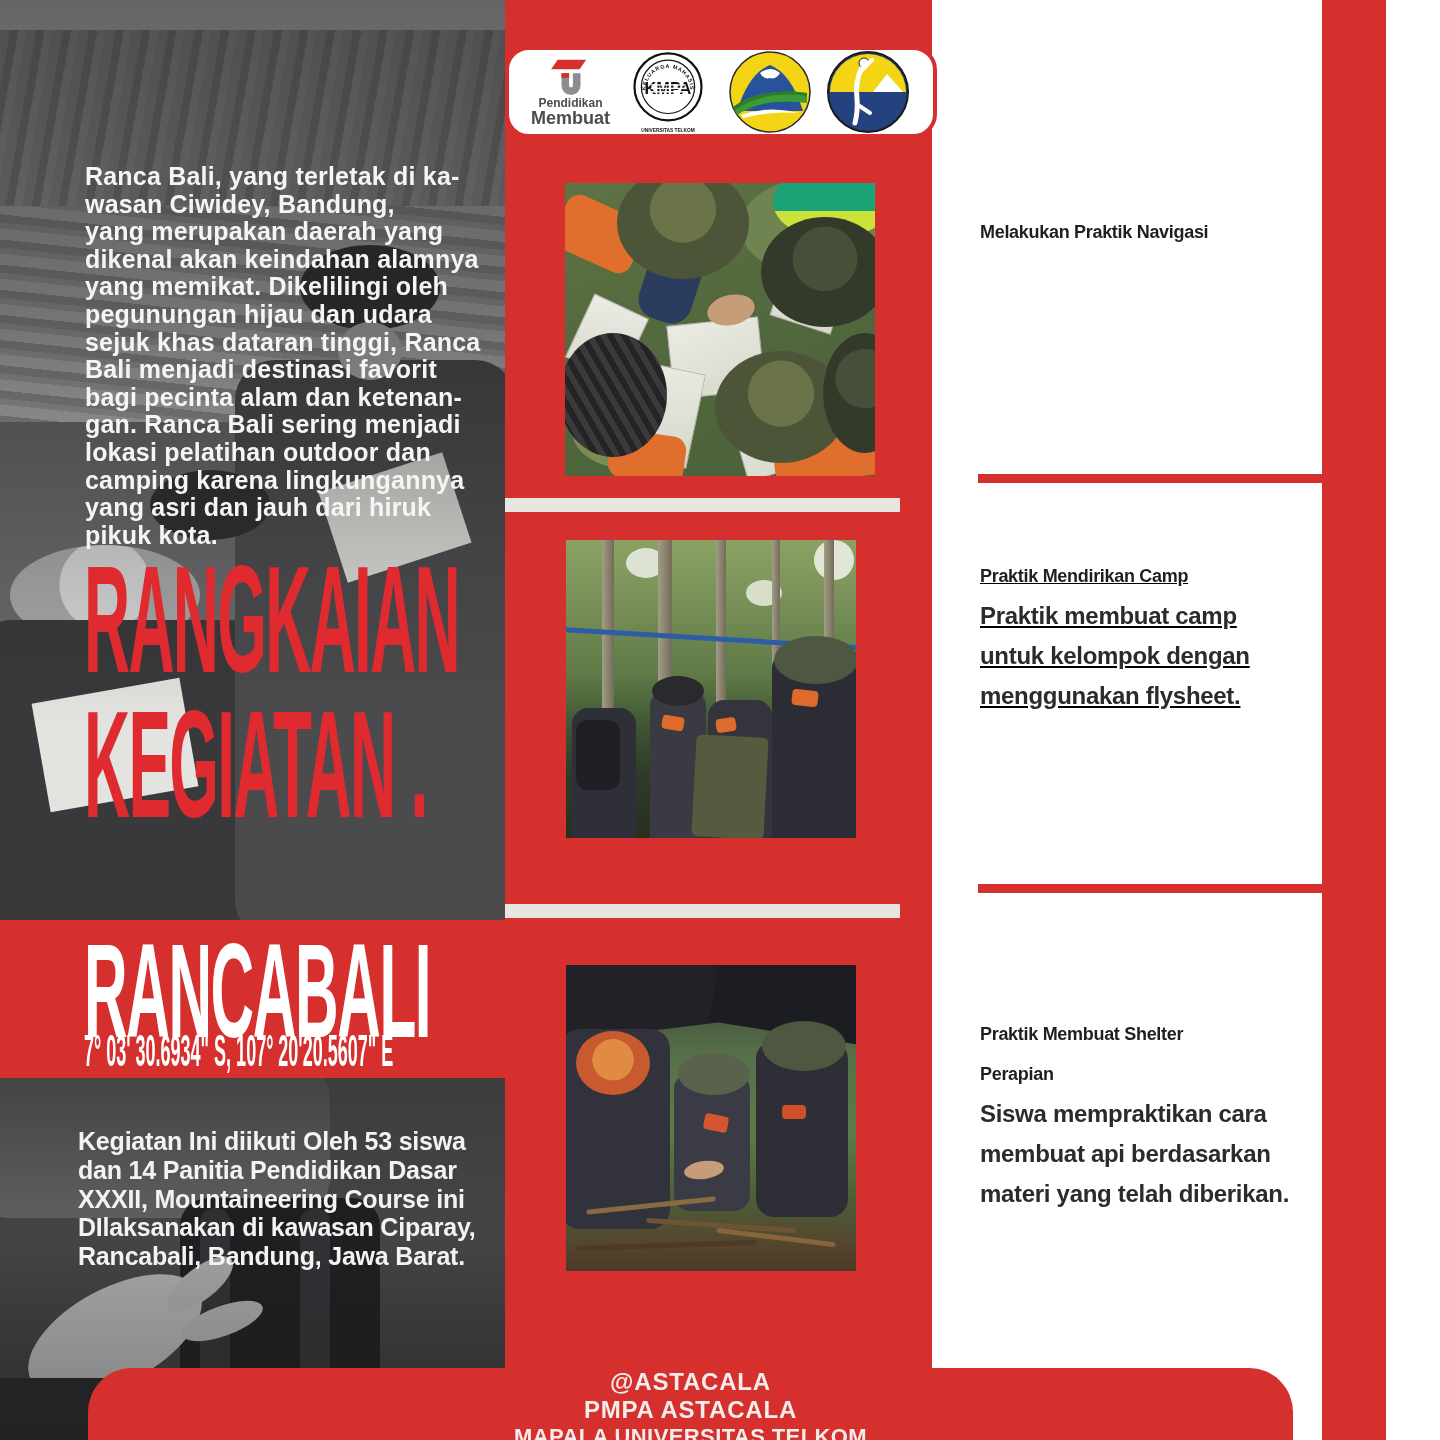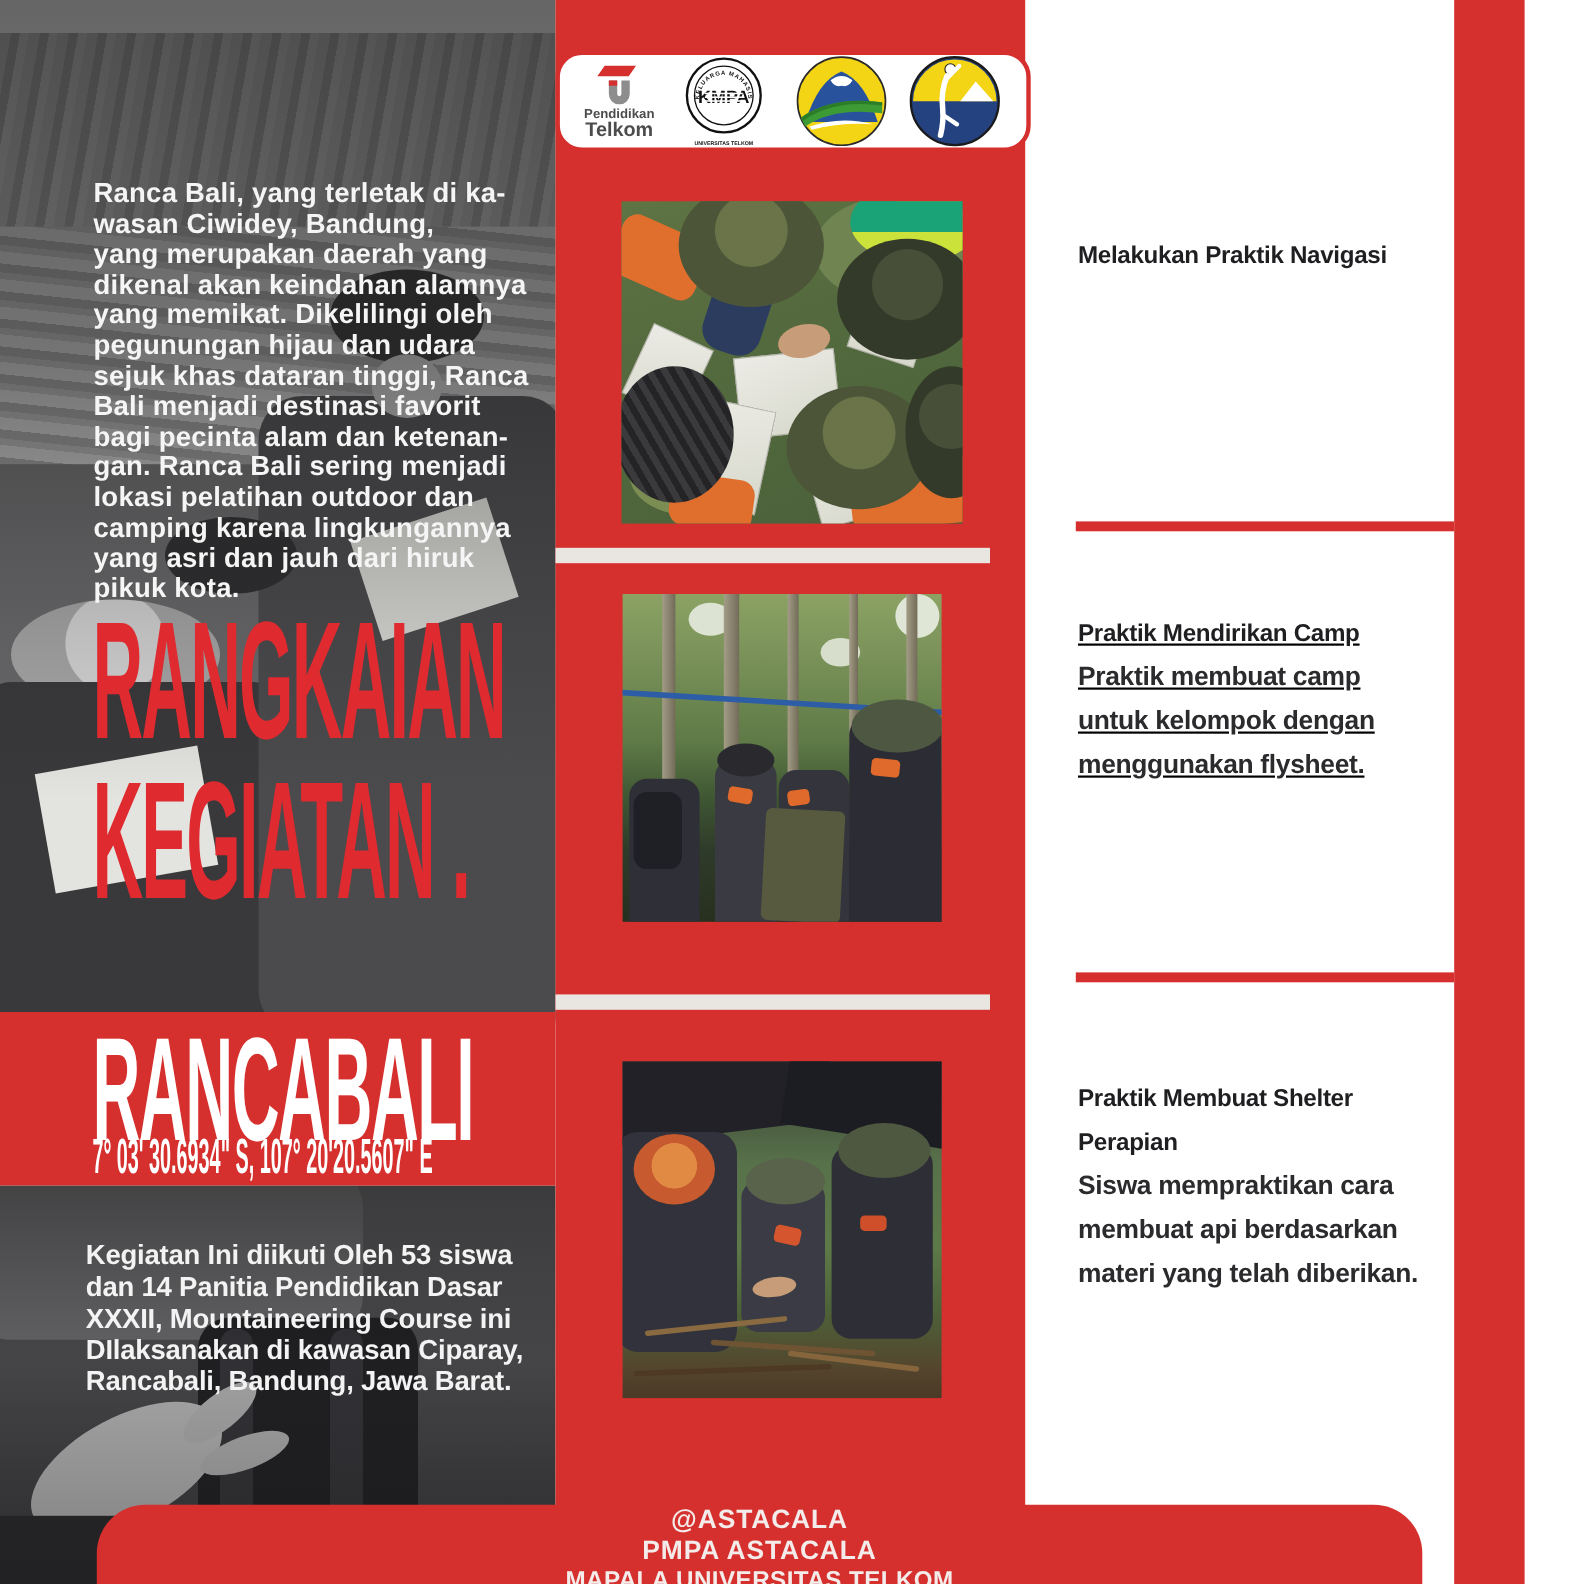--- a/index.html
+++ b/index.html
@@ -67,22 +67,22 @@
   .trunk{top:0;background:linear-gradient(90deg,#a39c86,#716b58);}
   .fig{border-radius:16px 16px 0 0;}
   .scarf{background:#e06a2c;border-radius:4px;}
 
   #photo-fire{left:566px;top:965px;width:290px;height:306px;
     background:linear-gradient(180deg,#3a3f35 0%,#57714a 30%,#5d7a48 55%,#4d6038 75%,#54442d 92%,#4a3a26 100%);}
   .twig{height:5px;border-radius:3px;}
 
   
   .activity{position:absolute;left:980px;width:345px;}
-  #act1{top:212px;} #act2{top:556px;text-decoration:underline;} #act3{top:978px;}
-  .act-title{font-weight:800;font-size:22px;line-height:40px;color:#1f1f22;white-space:pre-line;letter-spacing:-.3px;}
+  #act1{top:212px;} #act2{top:556px;text-decoration:underline;} #act3{top:1014px;}
+  .act-title{font-weight:800;font-size:18px;line-height:40px;color:#1f1f22;white-space:pre-line;letter-spacing:-.3px;}
   .act-body{font-weight:700;font-size:24px;line-height:40px;color:#2b2b2e;white-space:pre-line;letter-spacing:-.3px;}
   .divider{position:absolute;left:978px;width:344px;height:9px;background:var(--red);}
   #div1{top:474px;} #div2{top:884px;}
   .red-strip{position:absolute;left:1322px;top:0;width:64px;height:1440px;background:var(--red);}
 
   
   .footer{position:absolute;left:88px;top:1368px;width:1205px;height:72px;background:var(--red);
     border-radius:44px 44px 0 0;display:flex;align-items:center;justify-content:space-between;
     padding:0 52px;box-sizing:border-box;color:var(--offwhite);flex-direction:column;}
   .f-item{font-weight:800;font-size:24px;letter-spacing:.8px;text-align:center;}
@@ -150,21 +150,21 @@
   <div class="mid"></div>
 
   <div class="logo-box">
     <div class="logo-telkom">
       <svg width="48" height="38" viewBox="0 0 48 40">
         <path d="M10,3 h30 l-7,10 h-30 z" fill="#d5302e"></path>
         <path d="M14,17 v13 a10,10 0 0 0 20,0 v-13 h-8 v13 a2,2 0 0 1 -4,0 v-13 z" fill="#8d8d8d"></path>
         <rect x="14" y="17" width="8" height="5" fill="#d5302e"></rect>
       </svg>
       <div class="lt-line1">Pendidikan</div>
-      <div class="lt-line2">Telkom</div>
+      <div class="lt-line2">Membuat</div>
     </div>
     <svg width="92" height="86" viewBox="0 0 92 100">
       <circle cx="46" cy="44" r="39" fill="#ffffff" stroke="#111" stroke-width="2.5"></circle>
       <circle cx="46" cy="44" r="31" fill="#ffffff" stroke="#111" stroke-width="1.4"></circle>
       <defs>
           <path id="kmpaArc" d="M 20,48 A 26,26 0 1 1 72,48"></path>
         </defs>
       <text font-size="6.2" font-weight="700" fill="#111" letter-spacing="1">
         <textPath href="#kmpaArc">KELUARGA MAHASISWA PECINTA ALAM</textPath>
       </text>

